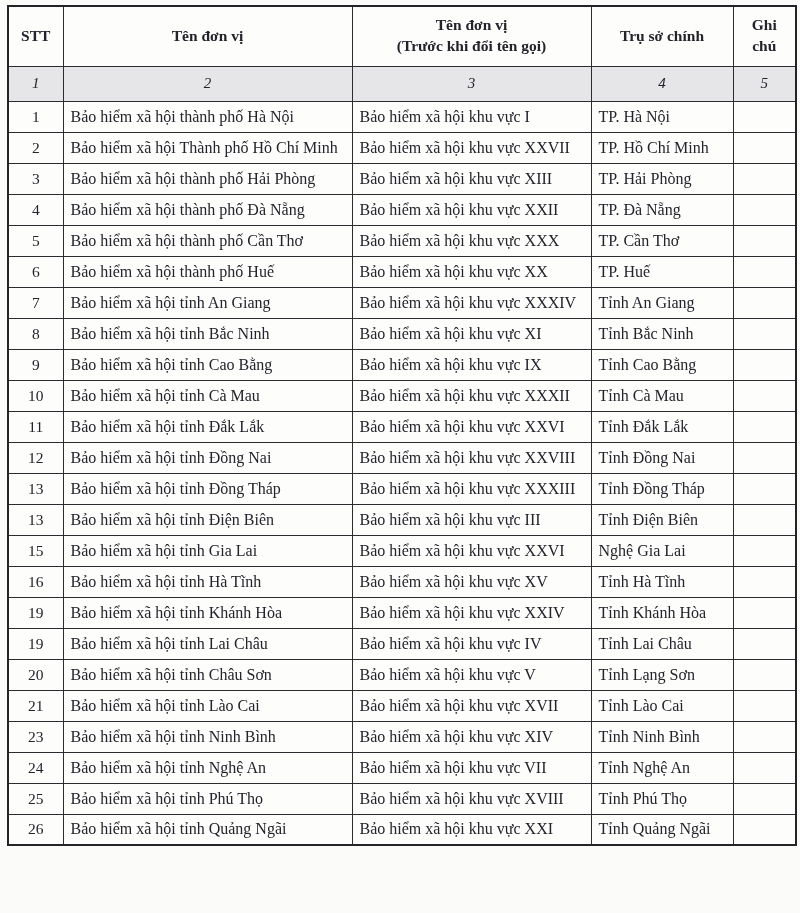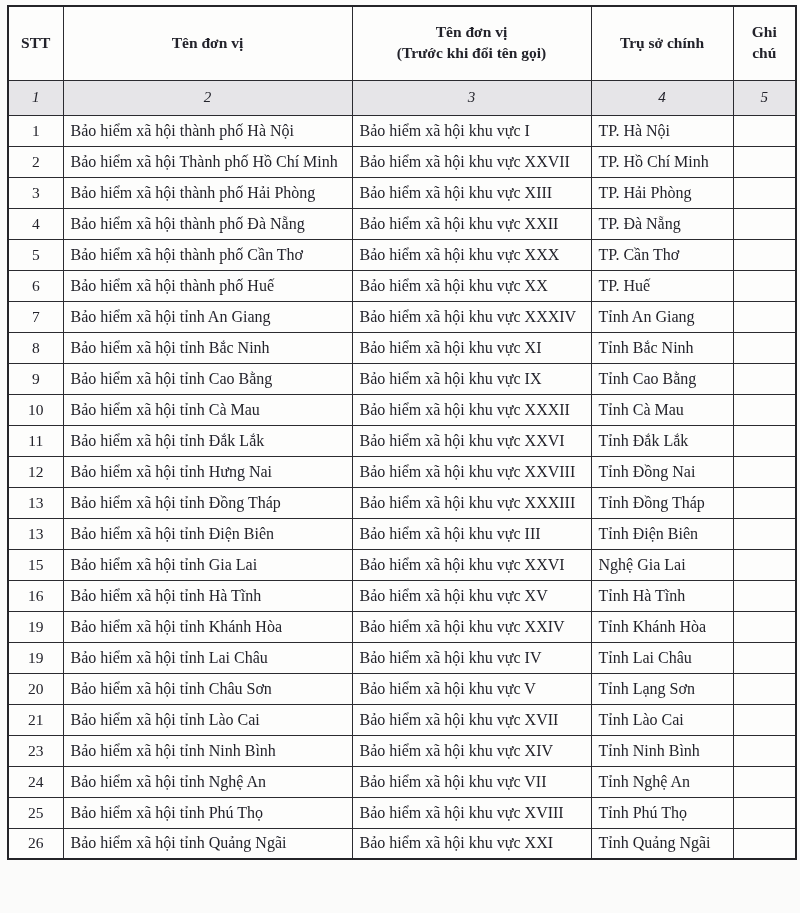--- a/index.html
+++ b/index.html
@@ -35,21 +35,21 @@
     overflow: hidden;
     white-space: nowrap;
   }
   
   col.col-stt  { width: 55px; }
   col.col-name { width: 289px; }
   col.col-old  { width: 239px; }
   col.col-hq   { width: 142px; }
   col.col-note { width: 63px; }
 
-  tr.header-row { height: 74px; }
+  tr.header-row { height: 60px; }
   tr.header-row th {
     font-weight: bold;
     font-size: 15.5px;
     text-align: center;
     vertical-align: middle;
     line-height: 1.35;
     white-space: normal;
   }
   tr.header-row th .sub-line {
     font-weight: bold;
@@ -194,21 +194,21 @@
   <tr>
     <td class="c-stt">11</td>
     <td class="c-name">Bảo hiểm xã hội tỉnh Đắk Lắk</td>
     <td class="c-old">Bảo hiểm xã hội khu vực XXVI</td>
     <td class="c-hq">Tỉnh Đắk Lắk</td>
     <td class="c-note"></td>
   </tr>
 
   <tr>
     <td class="c-stt">12</td>
-    <td class="c-name">Bảo hiểm xã hội tỉnh Hưng Nai</td>
+    <td class="c-name">Bảo hiểm xã hội tỉnh Đồng Nai</td>
     <td class="c-old">Bảo hiểm xã hội khu vực XXVIII</td>
     <td class="c-hq">Tỉnh Đồng Nai</td>
     <td class="c-note"></td>
   </tr>
 
   <tr>
     <td class="c-stt">13</td>
     <td class="c-name">Bảo hiểm xã hội tỉnh Đồng Tháp</td>
     <td class="c-old">Bảo hiểm xã hội khu vực XXXIII</td>
     <td class="c-hq">Tỉnh Đồng Tháp</td>

